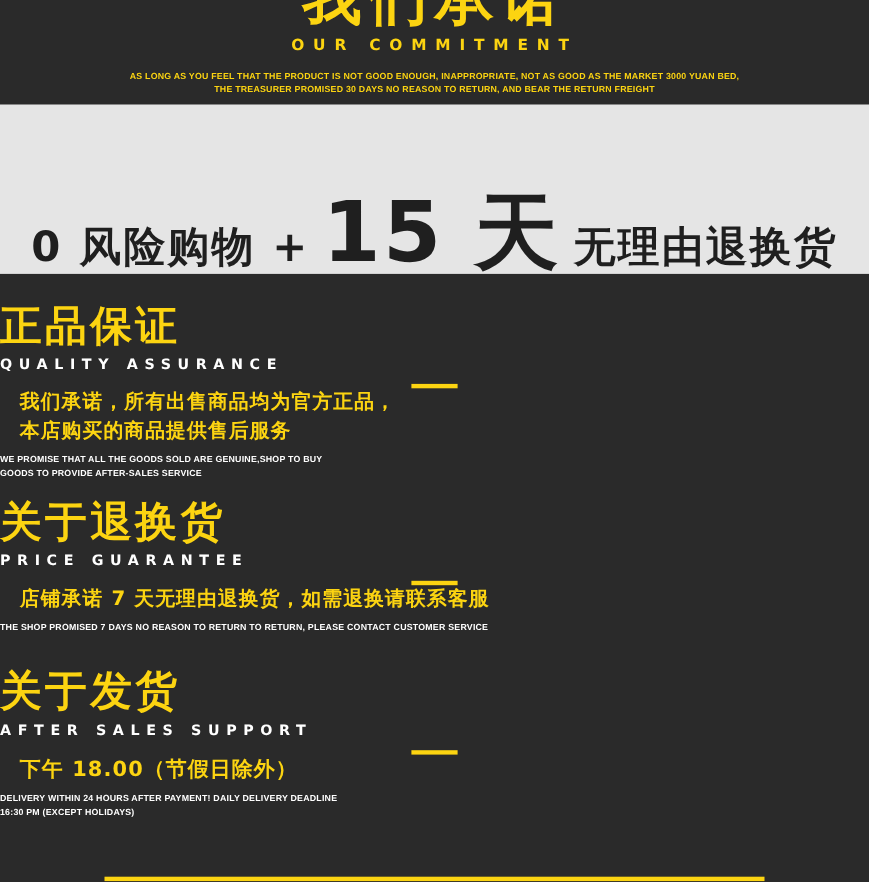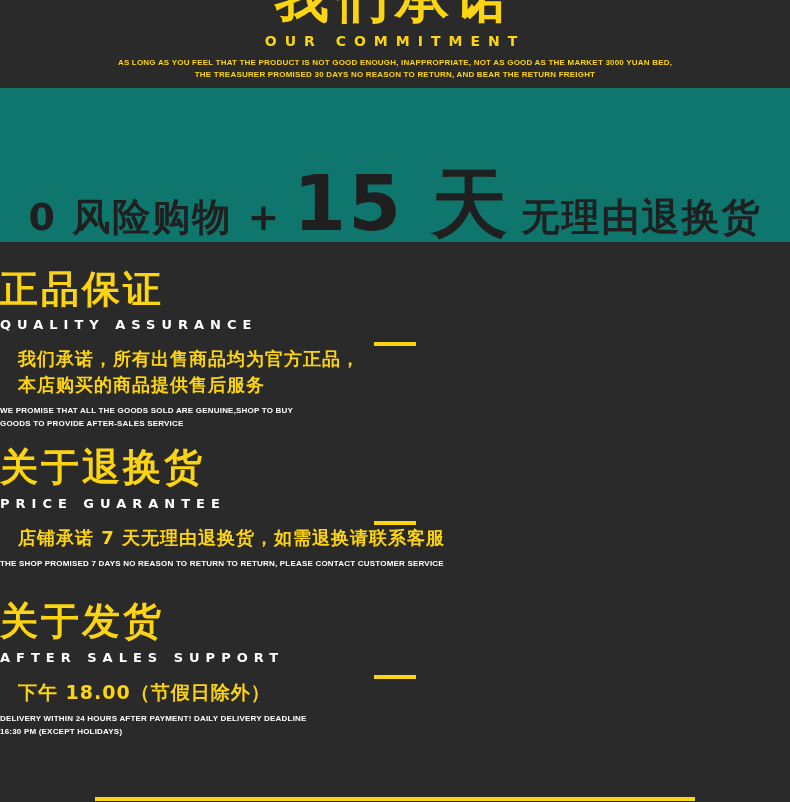--- a/index.html
+++ b/index.html
@@ -17,30 +17,30 @@
     font-size:54px;font-weight:700;line-height:1.05;
     color:#fcd411;letter-spacing:6px;
     margin-top:-30px;
   }
   .hdr-sub{
     margin-top:6px;
     font-size:14px;font-weight:700;letter-spacing:8px;
     color:#fcd411;
   }
   .hdr-note{
-    margin-top:8px;
+    margin-top:15px;
     font-family:"Liberation Sans",sans-serif;
     font-size:8px;font-weight:700;line-height:12px;
     color:#fcd411;letter-spacing:0.2px;
   }
   
   .banner{
     margin-top:7px;
     height:154px;box-sizing:border-box;
-    background:#0f766e;
+    background:#e5e5e5;
     display:flex;align-items:baseline;justify-content:center;
     padding-top:78px;
     color:#1f1f1f;white-space:nowrap;
   }
   .b-small{font-size:38px;font-weight:600;letter-spacing:2px;}
   .b-big{font-size:76px;font-weight:700;margin:0 12px;letter-spacing:2px;line-height:1;}
   
   .sec{text-align:left;}
   .sec-2{margin-top:26px;}
   .sec-3{margin-top:16px;}

